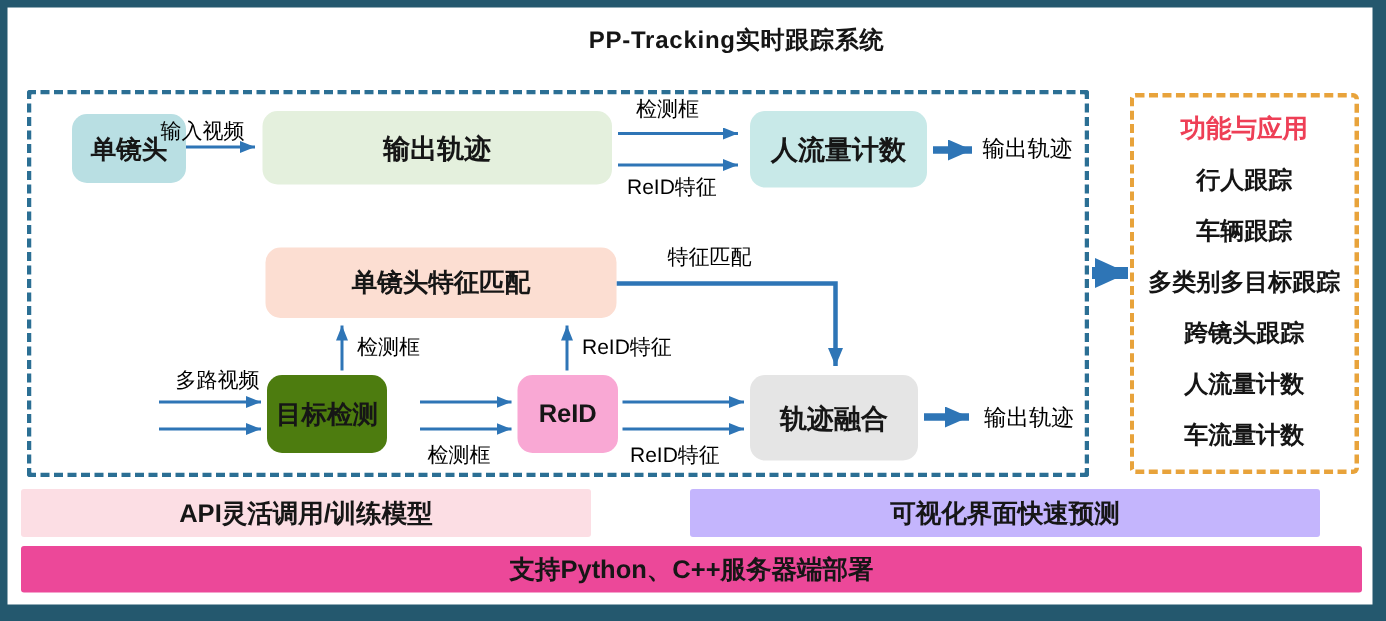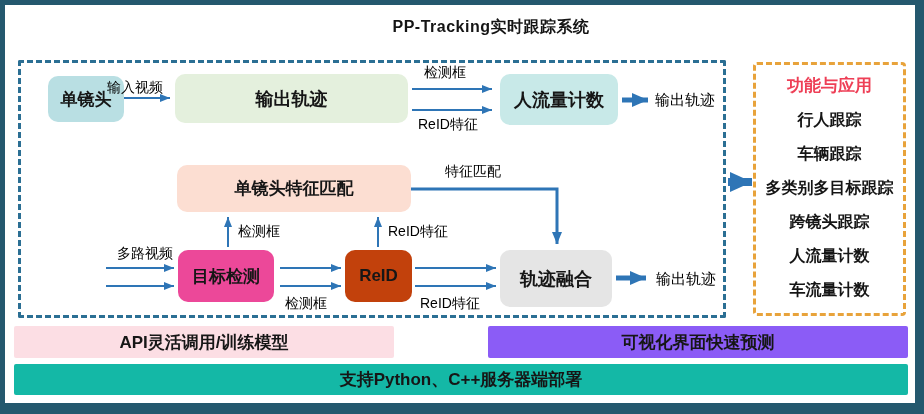--- a/index.html
+++ b/index.html
@@ -95,22 +95,22 @@
       <line x1="616" y1="278" x2="646" y2="278" stroke-width="5" marker-end="url(#mThick)"></line>
 
       <line x1="728" y1="182" x2="752" y2="182" stroke-width="8" marker-end="url(#mBig)"></line>
     </g>
   </svg>
 
   <div class="node" style="left:28px;top:76px;width:76px;height:46px;background:#b9dfe3;margin-left:20px;">单镜头</div>
   <div class="node" style="left:175px;top:74px;width:233px;height:49px;background:#e4f0dd;font-size:18px;">输出轨迹</div>
   <div class="node" style="left:500px;top:74px;width:118px;height:51px;background:#c8e9e8;font-size:18px;">人流量计数</div>
   <div class="node" style="left:177px;top:165px;width:234px;height:47px;background:#fcded2;text-align:right;">单镜头特征匹配</div>
-  <div class="node" style="left:178px;top:250px;width:96px;height:52px;background:#ec4899;">目标检测</div>
-  <div class="node" style="left:345px;top:250px;width:67px;height:52px;background:#c2410c;">ReID</div>
+  <div class="node" style="left:178px;top:250px;width:80px;height:52px;background:#4d7c0f;">目标检测</div>
+  <div class="node" style="left:345px;top:250px;width:67px;height:52px;background:#f9a8d4;">ReID</div>
   <div class="node" style="left:500px;top:250px;width:112px;height:57px;background:#e5e5e5;font-size:18px;">轨迹融合</div>
 
   <div class="lbl" style="left:107px;top:79px;width:66px;">输入视频</div>
   <div class="lbl" style="left:424px;top:64px;">检测框</div>
   <div class="lbl" style="left:418px;top:116px;">ReID特征</div>
   <div class="lbl big" style="left:655px;top:91px;">输出轨迹</div>
   <div class="lbl" style="left:445px;top:163px;">特征匹配</div>
   <div class="lbl" style="left:238px;top:223px;">检测框</div>
   <div class="lbl" style="left:388px;top:223px;">ReID特征</div>
   <div class="lbl" style="left:107px;top:245px;width:66px;text-align:right;">多路视频</div>
@@ -122,17 +122,17 @@
     <div class="features-title">功能与应用</div>
     <div class="feature-item">行人跟踪</div>
     <div class="feature-item">车辆跟踪</div>
     <div class="feature-item">多类别多目标跟踪</div>
     <div class="feature-item">跨镜头跟踪</div>
     <div class="feature-item">人流量计数</div>
     <div class="feature-item">车流量计数</div>
   </div>
 
   <div class="bar" style="left:14px;top:326px;width:380px;height:32px;background:#fcdee4;">API灵活调用/训练模型</div>
-  <div class="bar" style="left:488px;top:326px;width:420px;height:32px;background:#8b5cf6;">可视化界面快速预测</div>
-  <div class="bar" style="left:14px;top:364px;width:894px;height:31px;background:#14b8a6;">支持Python、C++服务器端部署</div>
+  <div class="bar" style="left:460px;top:326px;width:420px;height:32px;background:#c4b5fd;">可视化界面快速预测</div>
+  <div class="bar" style="left:14px;top:364px;width:894px;height:31px;background:#ec4899;">支持Python、C++服务器端部署</div>
 
   <div class="frame"></div>
 </div>
 
 </body></html>

